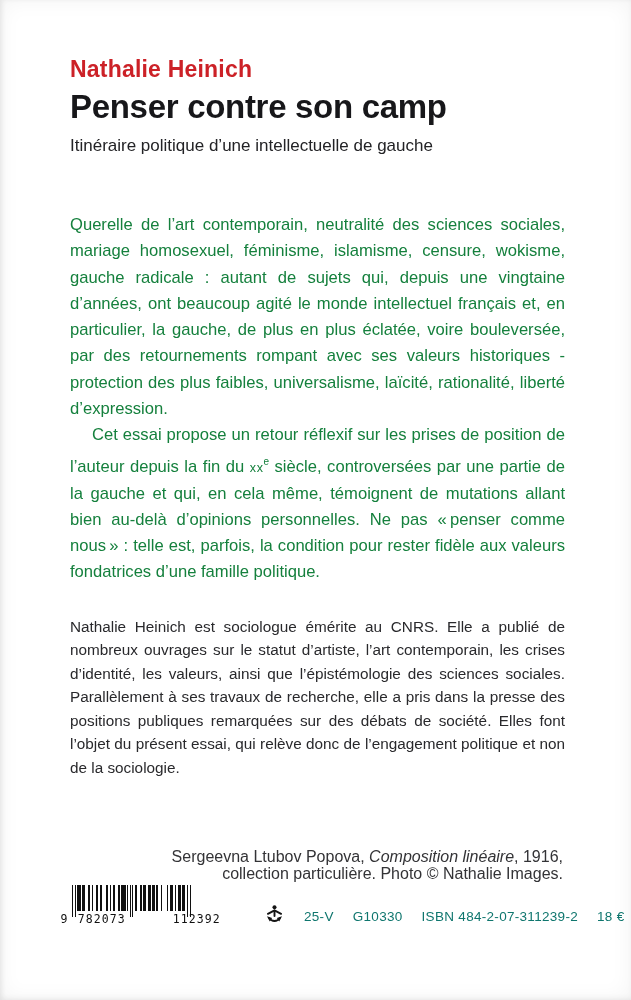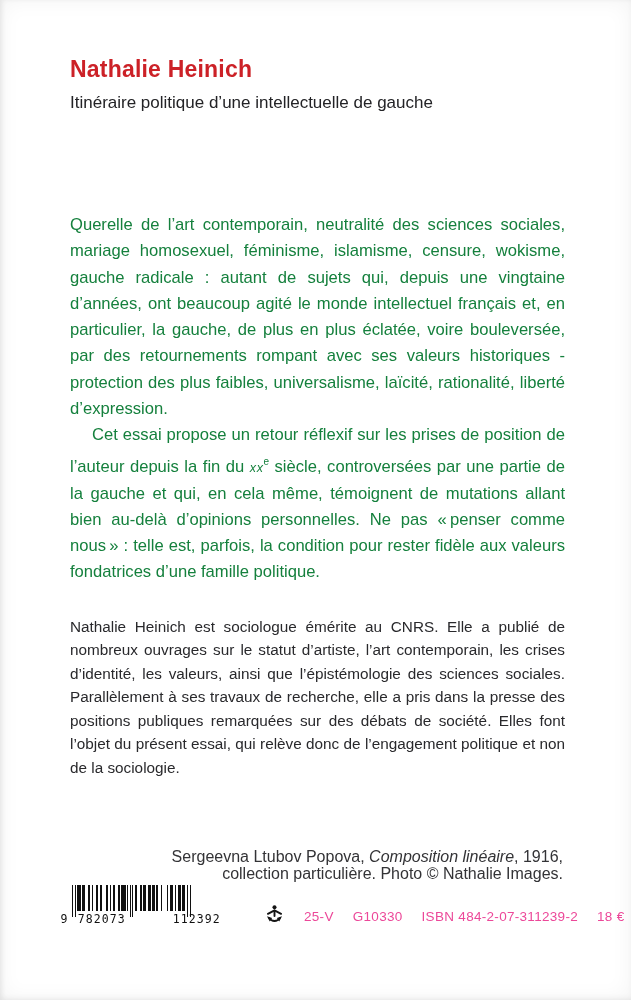--- a/index.html
+++ b/index.html
@@ -22,21 +22,21 @@
   .title{
     font-size:33px;font-weight:600;margin:5px 0 0;color:#17171a;letter-spacing:-0.3px;
   }
   .subtitle{font-size:17px;margin-top:10px;color:#232326;}
   .blurb{position:absolute;left:70px;right:66px;top:212px;}
   .para{
     font-size:16.6px;line-height:26.3px;text-align:justify;
     margin:0;color:#15803d;
   }
   .p2{text-indent:22px;}
-  .century{font-size:12.5px;letter-spacing:0.6px;font-style:italic;}
+  .century{font-size:12.5px;letter-spacing:0.6px;}
   .century-sup{font-size:10px;}
   .bio{
     font-size:15.3px;line-height:23.5px;
     text-align:justify;margin:29px 0 0;color:#29292c;
   }
   .credit{
     position:absolute;right:68px;top:849px;text-align:right;
     font-size:16px;line-height:16.5px;color:#333336;
   }
   .work-title{font-style:italic;}
@@ -49,32 +49,33 @@
     font-family:"DejaVu Sans Mono",monospace;
     font-size:11.5px;color:#101010;text-align:center;
   }
   .bc-first{left:-14px;width:12px;}
   .bc-g1{left:4px;width:51.5px;letter-spacing:1.1px;}
   .bc-g2{left:63px;width:51.5px;letter-spacing:1.1px;margin-left:36px;}
   
   .pubinfo{
     position:absolute;left:264px;top:902px;height:28px;
     display:flex;align-items:center;gap:19px;
-    font-size:13.5px;color:#ec4899;letter-spacing:0.3px;white-space:nowrap;
+    font-size:13.5px;color:#0f766e;letter-spacing:0.3px;white-space:nowrap;
   }
   .triman{display:inline-block;}
   .triman svg{width:21px;height:24px;display:block;}
 </style>
 </head>
 <body>
 
 <div class="page">
 
   <header>
     <div class="author">Nathalie Heinich</div>
+    <h1 class="title">Penser contre son camp</h1>
     <div class="subtitle">Itinéraire politique d’une intellectuelle de gauche</div>
   </header>
 
   <main class="blurb">
     <p class="para p1">Querelle de l’art contemporain, neutralité des sciences sociales, mariage homosexuel, féminisme, islamisme, censure, wokisme, gauche radicale&nbsp;: autant de sujets qui, depuis une vingtaine d’années, ont beaucoup agité le monde intellectuel français et, en particulier, la gauche, de plus en plus éclatée, voire bouleversée, par des retournements rompant avec ses valeurs historiques - protection des plus faibles, universalisme, laïcité, rationalité, liberté d’expression.</p>
     <p class="para p2"><span>Cet essai propose un retour réflexif sur les prises de position de l’auteur depuis la fin du </span><span class="century">xx</span><sup class="century-sup">e</sup><span> siècle, controversées par une partie de la gauche et qui, en cela même, témoignent de mutations allant bien au-delà d’opinions personnelles. Ne pas « penser comme nous »&nbsp;: telle est, parfois, la condition pour rester fidèle aux valeurs fondatrices d’une famille politique.</span></p>
     <p class="bio">Nathalie Heinich est sociologue émérite au CNRS. Elle a publié de nombreux ouvrages sur le statut d’artiste, l’art contemporain, les crises d’identité, les valeurs, ainsi que l’épistémologie des sciences sociales. Parallèlement à ses travaux de recherche, elle a pris dans la presse des positions publiques remarquées sur des débats de société. Elles font l’objet du présent essai, qui relève donc de l’engagement politique et non de la sociologie.</p>
   </main>
 
   <div class="credit">

